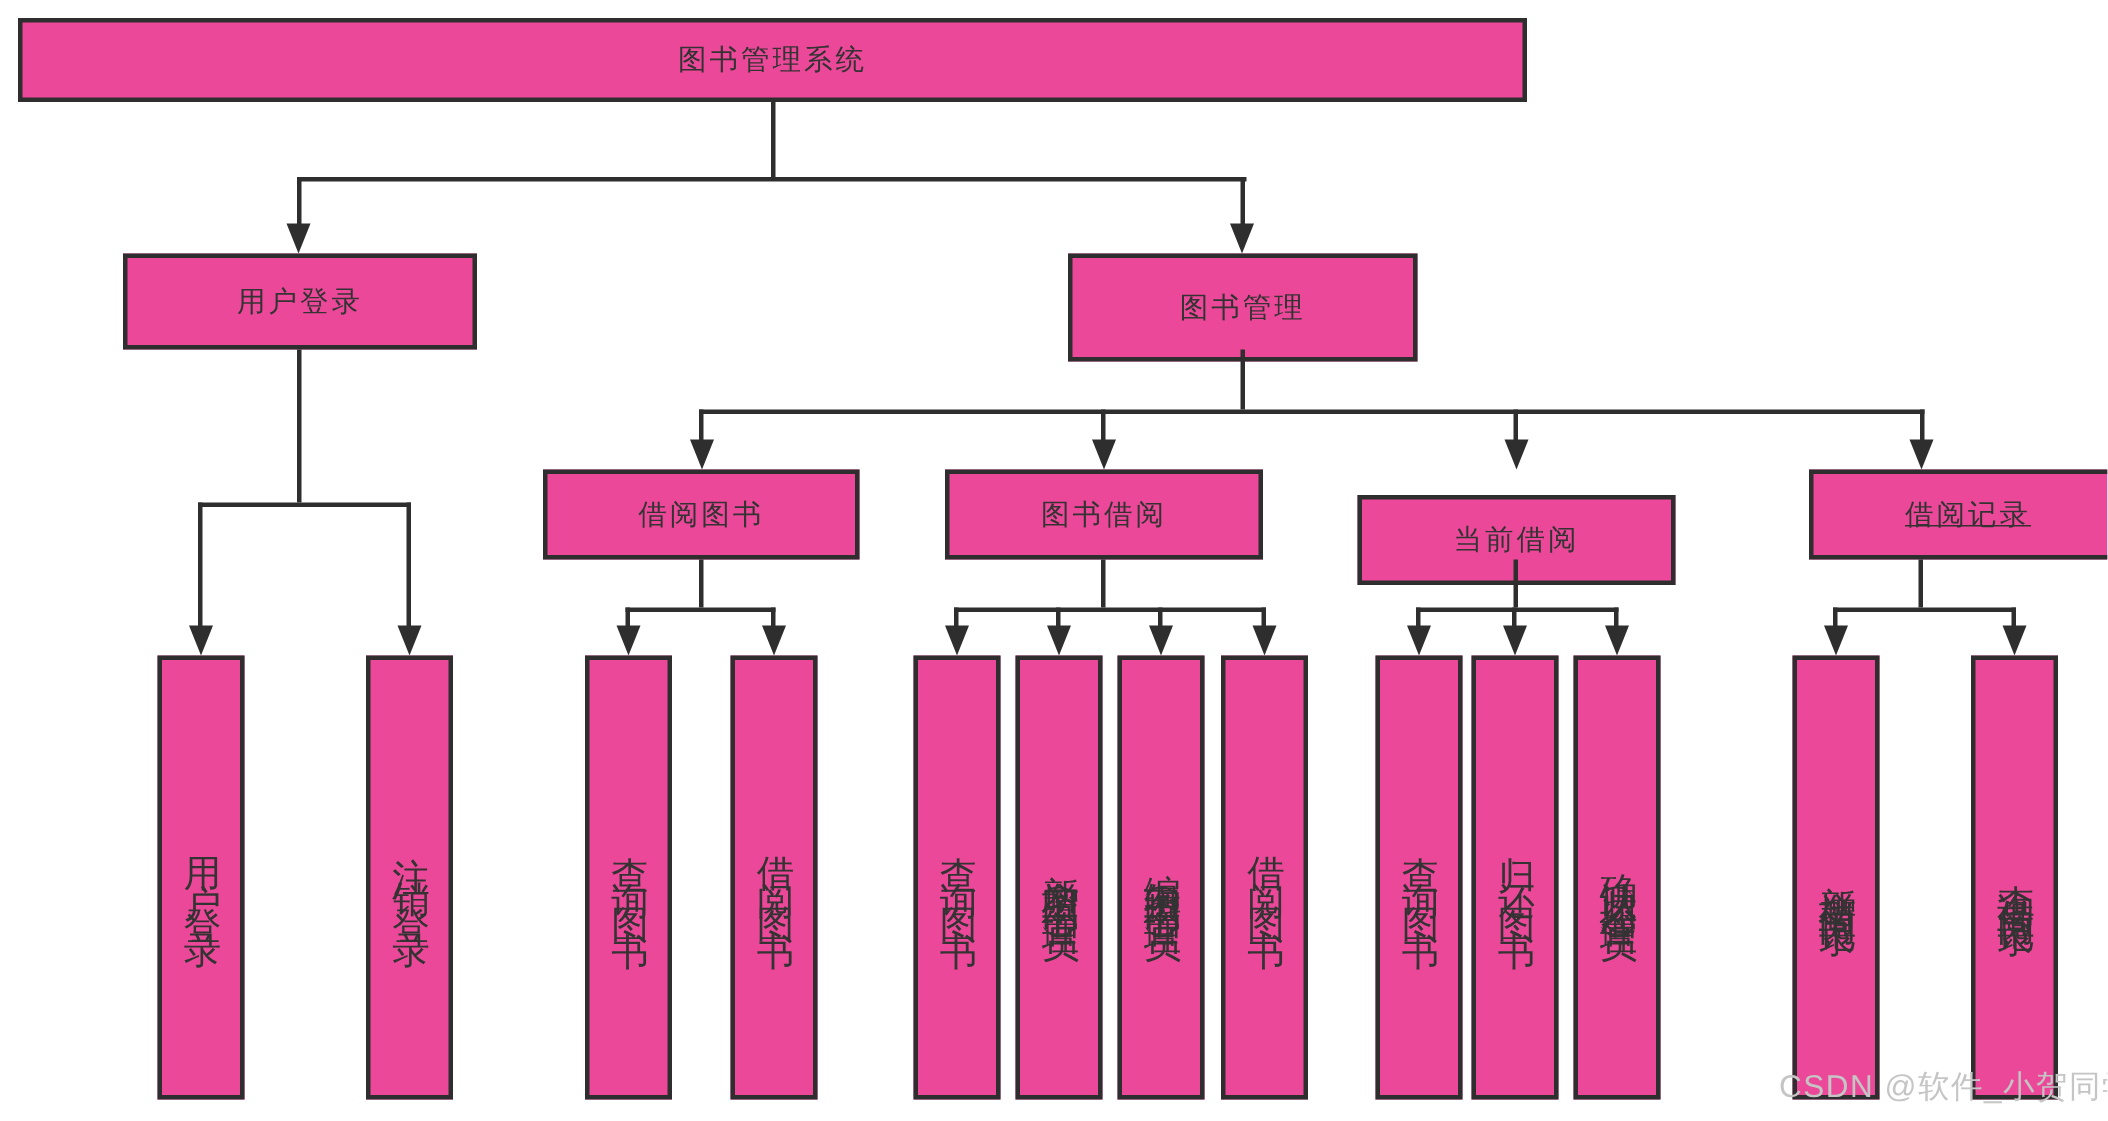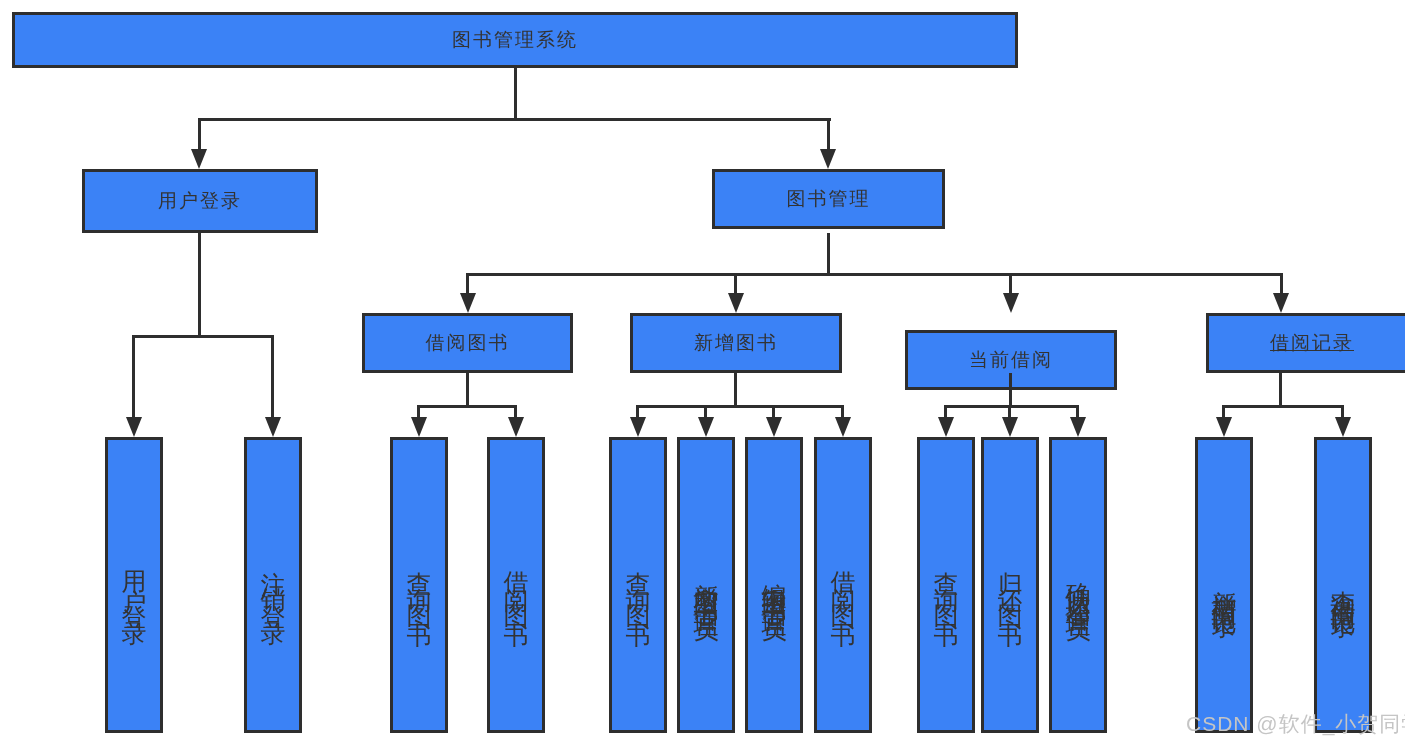--- a/index.html
+++ b/index.html
@@ -8,21 +8,21 @@
     width:1405px;height:747px;
     background:#ffffff;
     font-family:"Liberation Sans","DejaVu Sans",sans-serif;
     overflow:hidden;
   }
   
   .node{
     position:absolute;
     box-sizing:border-box;
     border:3px solid #2e2e2e;
-    background:#3b82f6;
+    background:#ec4899;
     display:flex;
     align-items:center;
     justify-content:center;
     color:#333333;
   }
   .node.h span{
     font-size:19px;
     letter-spacing:2px;
     white-space:nowrap;
   }
@@ -67,21 +67,21 @@
   <div class="lv" style="left:514px;top:68px;height:50px;"></div>
   <div class="lh" style="left:198px;top:118px;width:633px;"></div>
   <div class="lv" style="left:198px;top:118px;height:33px;"></div>
   <div class="arr" style="left:191px;top:149px;"></div>
   <div class="lv" style="left:827px;top:118px;height:33px;"></div>
   <div class="arr" style="left:820px;top:149px;"></div>
 
   <div class="node h" style="left:82px;top:169px;width:236px;height:64px;">
     <span>用户登录</span>
   </div>
-  <div class="node h" style="left:712px;top:169px;width:233px;height:60px;">
+  <div class="node h" style="left:712px;top:169px;width:233px;height:72px;">
     <span>图书管理</span>
   </div>
 
   <div class="lv" style="left:198px;top:233px;height:102px;"></div>
   <div class="lh" style="left:132px;top:335px;width:142px;"></div>
   <div class="lv" style="left:132px;top:335px;height:85px;"></div>
   <div class="arr" style="left:126px;top:417px;"></div>
   <div class="lv" style="left:271px;top:335px;height:85px;"></div>
   <div class="arr" style="left:265px;top:417px;"></div>
 
@@ -93,21 +93,21 @@
   <div class="arr" style="left:728px;top:293px;"></div>
   <div class="lv" style="left:1009px;top:273px;height:24px;"></div>
   <div class="arr" style="left:1003px;top:293px;"></div>
   <div class="lv" style="left:1280px;top:273px;height:24px;"></div>
   <div class="arr" style="left:1273px;top:293px;"></div>
 
   <div class="node h" style="left:362px;top:313px;width:211px;height:60px;">
     <span>借阅图书</span>
   </div>
   <div class="node h" style="left:630px;top:313px;width:212px;height:60px;">
-    <span>新增图书</span>
+    <span>图书借阅</span>
   </div>
   <div class="node h" style="left:905px;top:330px;width:212px;height:60px;">
     <span>当前借阅</span>
   </div>
   <div class="node h" style="left:1206px;top:313px;width:212px;height:60px;text-decoration:underline;">
     <span>借阅记录</span>
   </div>
 
   <div class="lv" style="left:466px;top:373px;height:32px;"></div>
   <div class="lh" style="left:417px;top:405px;width:100px;"></div>

